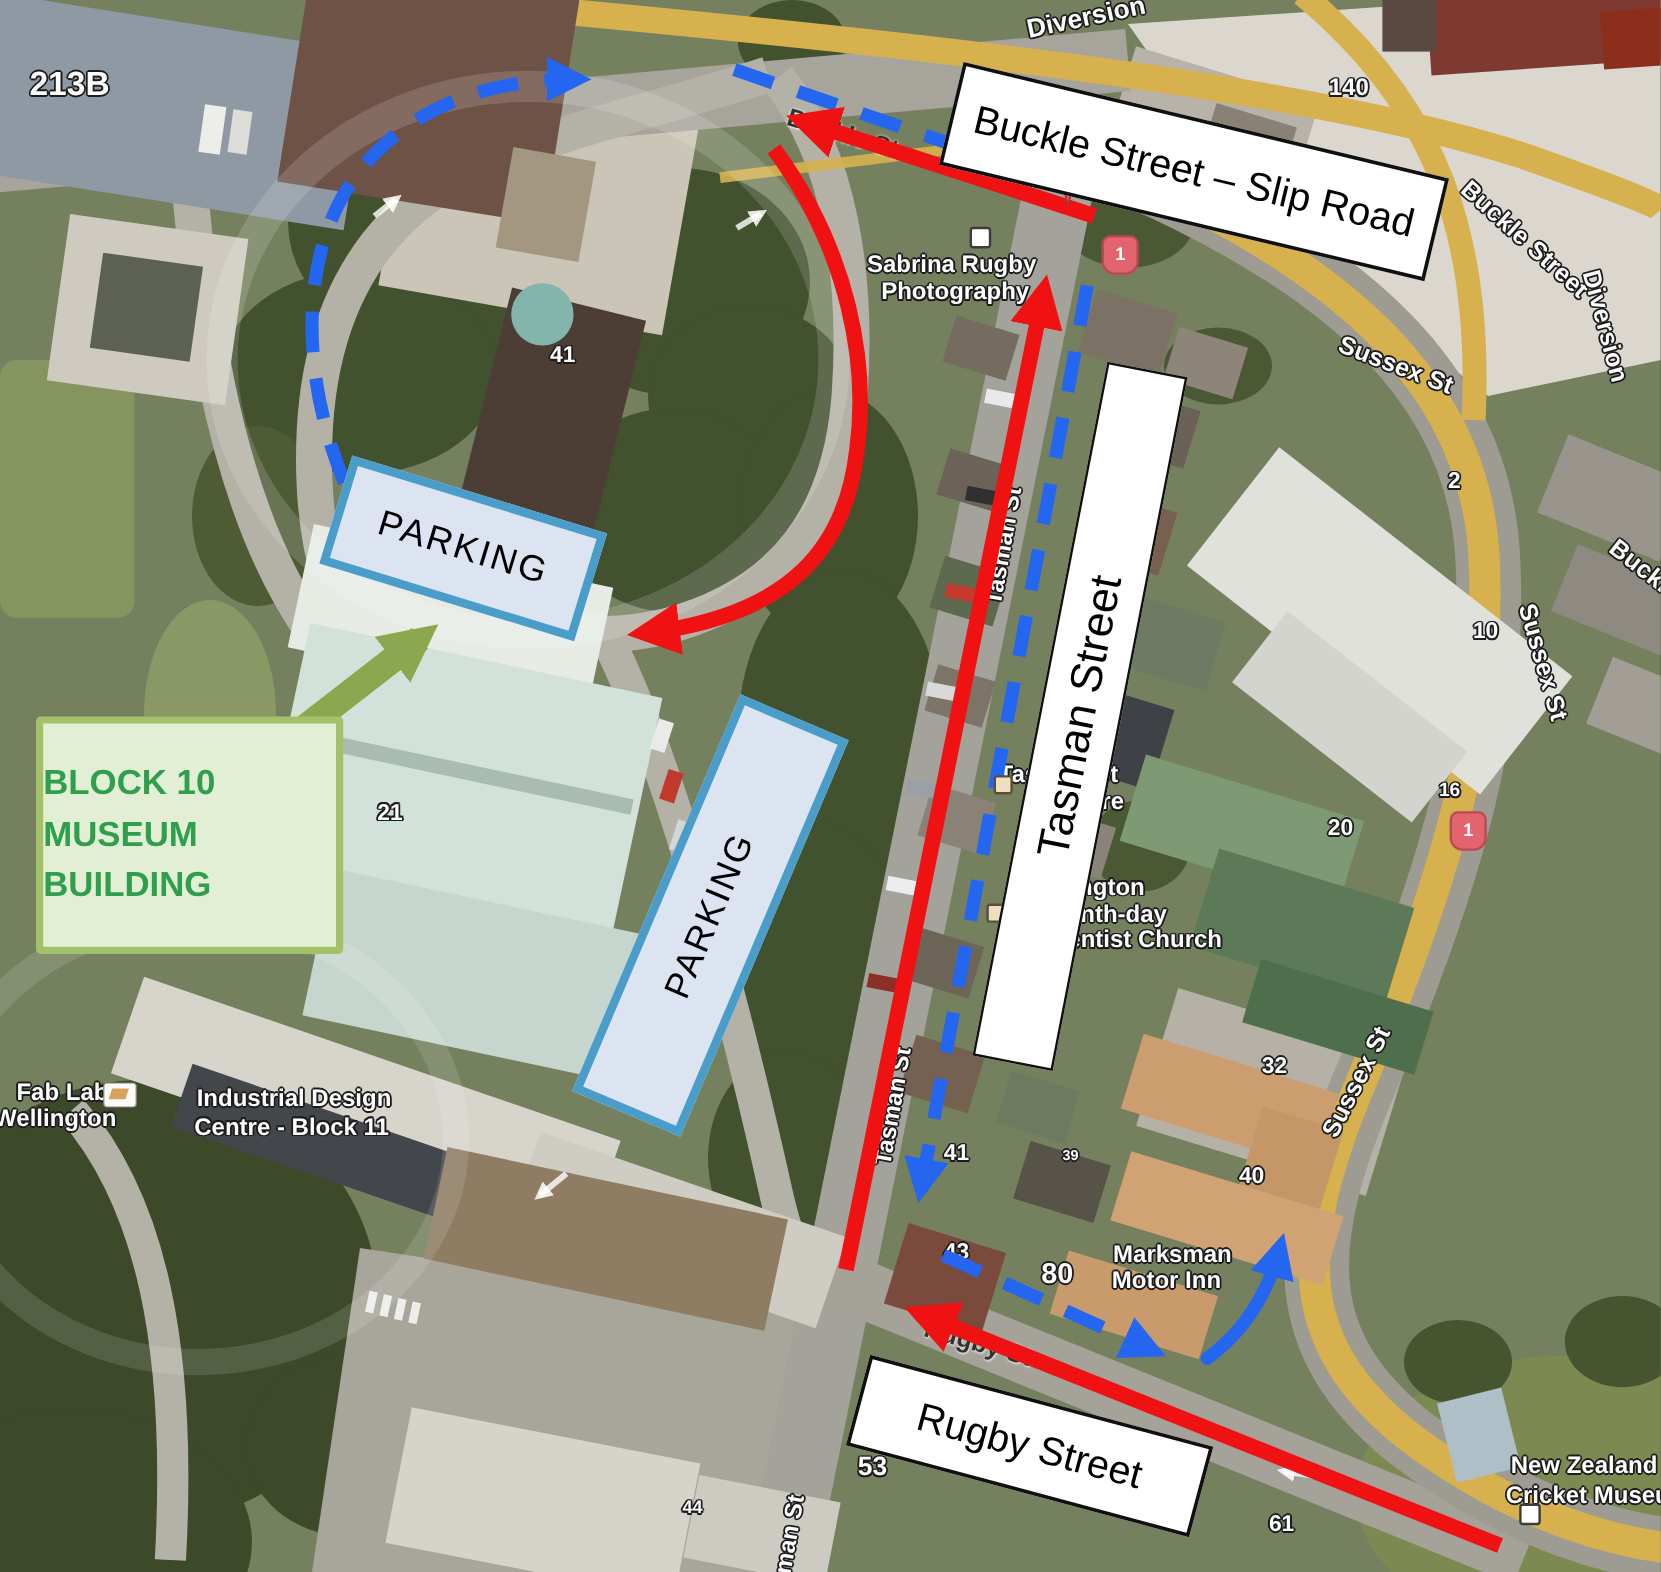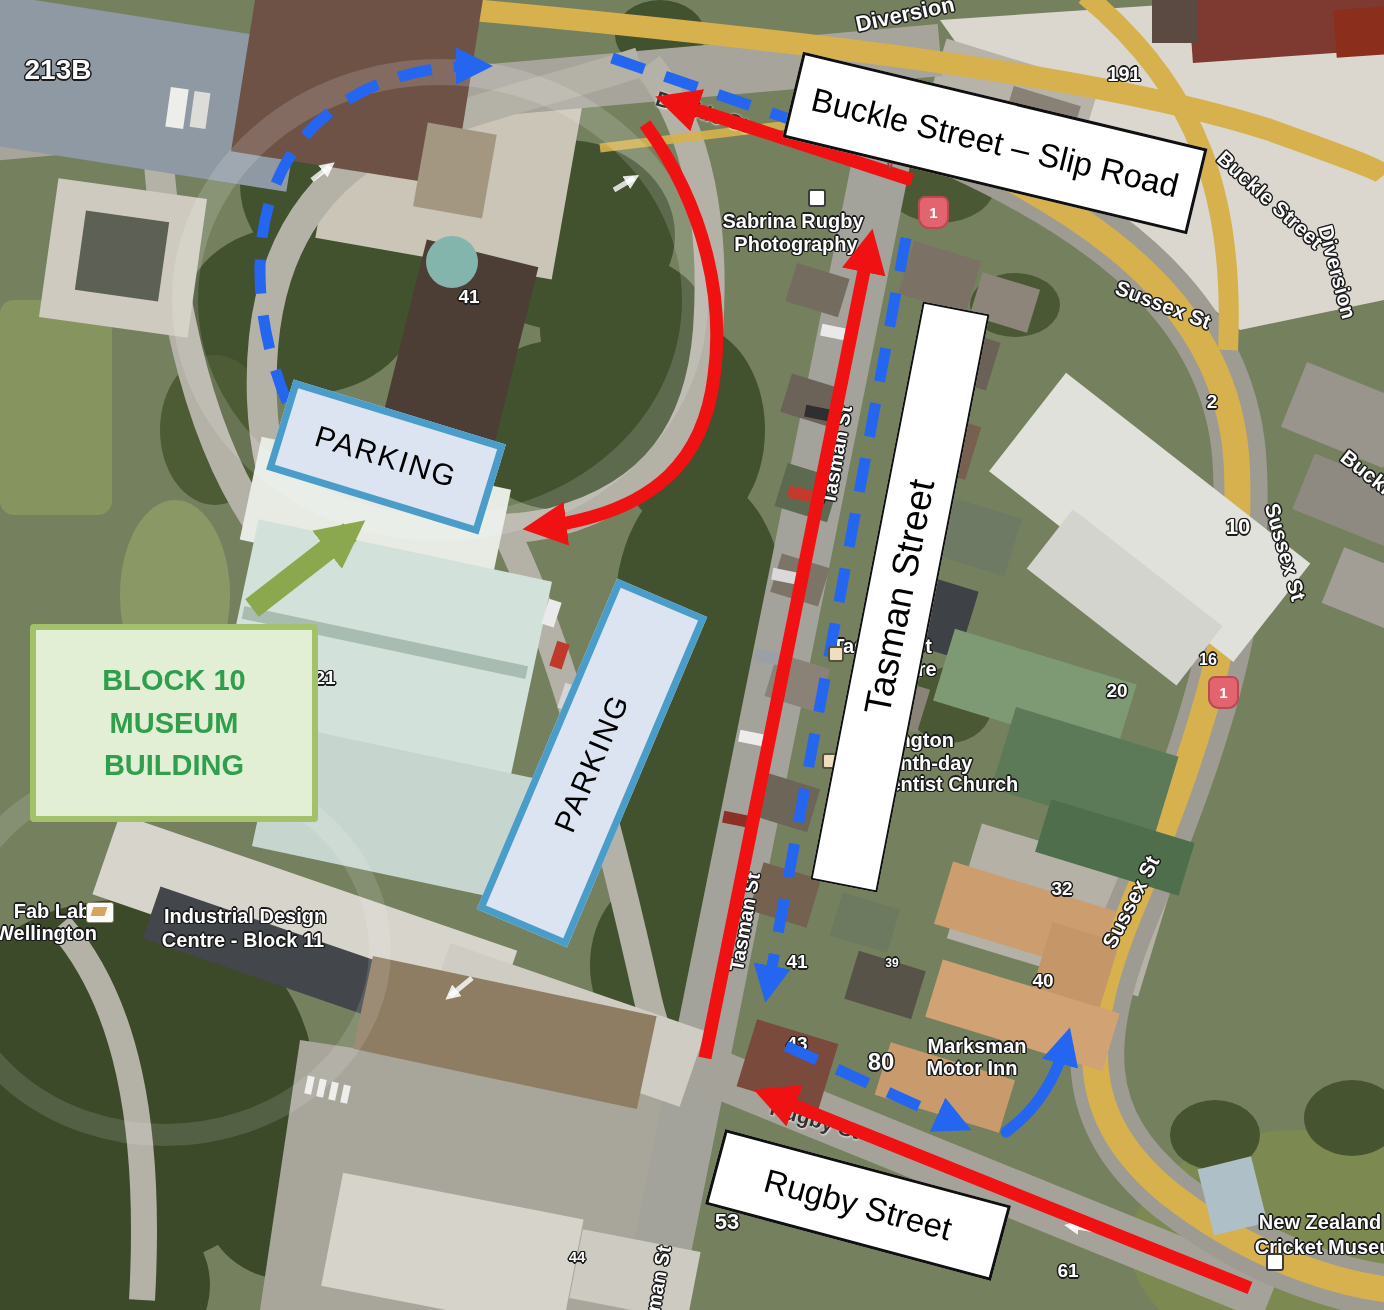--- a/index.html
+++ b/index.html
@@ -32,23 +32,23 @@
   
   .anno{
     position:absolute;background:#ffffff;border:3px solid #101010;color:#000;
     display:flex;align-items:center;justify-content:center;text-align:center;
   }
   .anno.parking{background:#dbe4f0;border:7px solid #4a9dc9;font-size:30px;letter-spacing:2px;}
   .anno.slip{font-size:33px;}
   .anno.tasman{font-size:37px;border-width:2.5px;}
   .anno.rugby{font-size:33px;}
   .block10{
-    position:absolute;left:30px;top:624px;width:288px;height:198px;box-sizing:border-box;
+    position:absolute;left:30px;top:597px;width:256px;height:198px;box-sizing:border-box;
     background:#e3efd5;border:6px solid #a3c169;border-radius:4px;
-    display:flex;flex-direction:column;align-items:center;justify-content:center;
+    display:flex;flex-direction:column;align-items:flex-start;justify-content:center;
     color:#2f9e4d;font-weight:bold;font-size:29px;line-height:1.48;text-align:center;
   }
 </style>
 </head>
 <body>
 
 <div id="map-root">
 
   <svg class="layer" width="1384" height="1310" viewBox="0 0 1384 1310">
     <rect x="0" y="0" width="1384" height="1310" fill="#75805f"></rect>
@@ -187,37 +187,37 @@
       <rect x="306" y="1076" width="7" height="18" transform="rotate(12 309 1085)"></rect>
       <rect x="318" y="1079" width="7" height="18" transform="rotate(12 321 1088)"></rect>
       <rect x="330" y="1082" width="7" height="18" transform="rotate(12 333 1091)"></rect>
       <rect x="342" y="1085" width="7" height="18" transform="rotate(12 345 1094)"></rect>
     </g>
   </svg>
 
   <div>
     <span class="ml" style="left:58px;top:70px;font-size:28px;transform:translate(-50%,-50%)">213B</span>
     <span class="ml" style="left:905px;top:14px;font-size:22px;transform:translate(-50%,-50%) rotate(-12deg)">Diversion</span>
-    <span class="ml" style="left:1124px;top:74px;font-size:20px;transform:translate(-50%,-50%)">191</span>
+    <span class="ml" style="left:1124px;top:74px;font-size:20px;transform:translate(-50%,-50%)">140</span>
     <span class="ml" style="left:1270px;top:200px;font-size:21px;transform:translate(-50%,-50%) rotate(42deg)">Buckle Street</span>
     <span class="ml" style="left:1337px;top:272px;font-size:21px;transform:translate(-50%,-50%) rotate(75deg)">Diversion</span>
     <span class="mld" style="left:702px;top:112px;transform:translate(-50%,-50%) rotate(17deg)">Buckle St</span>
     <span class="ml" style="left:1381px;top:484px;font-size:21px;transform:translate(-50%,-50%) rotate(38deg)">Buckle St</span>
     <span class="ml" style="left:1163px;top:305px;font-size:21px;transform:translate(-50%,-50%) rotate(21deg)">Sussex St</span>
     <span class="ml" style="left:1285px;top:552px;font-size:21px;transform:translate(-50%,-50%) rotate(74deg)">Sussex St</span>
     <span class="ml" style="left:1131px;top:902px;font-size:21px;transform:translate(-50%,-50%) rotate(-63deg)">Sussex St</span>
     <span class="ml" style="left:1032px;top:184px;font-size:19px;transform:translate(-50%,-50%)">46</span>
     <span class="ml" style="left:793px;top:221px;transform:translate(-50%,-50%)">Sabrina Rugby</span>
     <span class="ml" style="left:796px;top:244px;transform:translate(-50%,-50%)">Photography</span>
     <span class="ml" style="left:469px;top:297px;font-size:19px;transform:translate(-50%,-50%)">41</span>
     <span class="ml" style="left:837px;top:455px;transform:translate(-50%,-50%) rotate(-80deg)">Tasman St</span>
     <span class="ml" style="left:745px;top:922px;transform:translate(-50%,-50%) rotate(-80deg)">Tasman St</span>
     <span class="ml" style="left:656px;top:1295px;transform:translate(-50%,-50%) rotate(-80deg)">Tasman St</span>
     <span class="ml" style="left:1212px;top:402px;font-size:19px;transform:translate(-50%,-50%)">2</span>
-    <span class="ml" style="left:1238px;top:527px;font-size:22px;transform:translate(-50%,-50%)">10</span>
+    <span class="ml" style="left:1238px;top:527px;font-size:19px;transform:translate(-50%,-50%)">10</span>
     <span class="ml" style="left:1208px;top:660px;font-size:16px;transform:translate(-50%,-50%)">16</span>
     <span class="ml" style="left:1117px;top:691px;font-size:19px;transform:translate(-50%,-50%)">20</span>
     <span class="ml" style="left:325px;top:678px;font-size:19px;transform:translate(-50%,-50%)">21</span>
     <span class="ml" style="left:1062px;top:889px;font-size:19px;transform:translate(-50%,-50%)">32</span>
     <span class="ml" style="left:797px;top:962px;font-size:19px;transform:translate(-50%,-50%)">41</span>
     <span class="ml" style="left:892px;top:963px;font-size:12px;transform:translate(-50%,-50%)">39</span>
     <span class="ml" style="left:1043px;top:981px;font-size:19px;transform:translate(-50%,-50%)">40</span>
     <span class="ml" style="left:881px;top:1062px;font-size:24px;transform:translate(-50%,-50%)">80</span>
     <span class="ml" style="left:797px;top:1044px;font-size:19px;transform:translate(-50%,-50%)">43</span>
     <span class="ml" style="left:577px;top:1257px;font-size:15px;transform:translate(-50%,-50%)">44</span>

